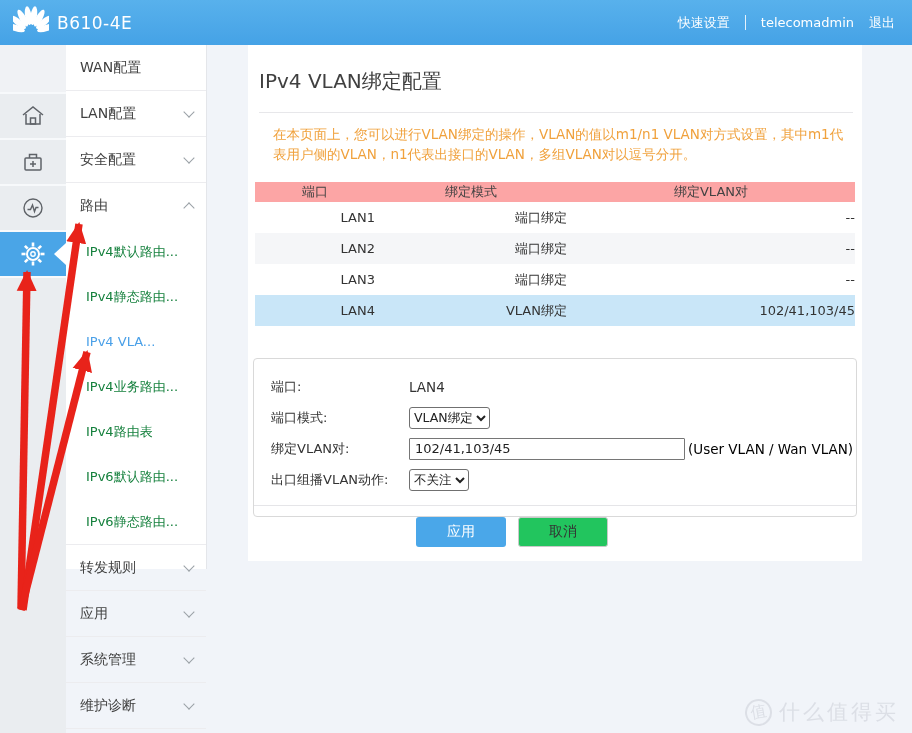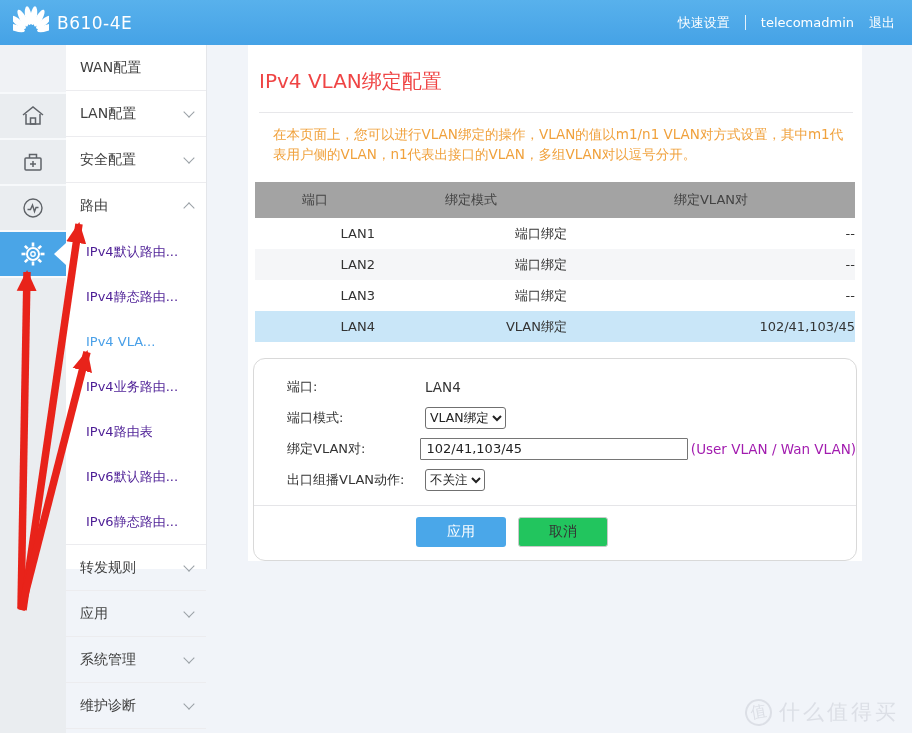--- a/index.html
+++ b/index.html
@@ -30,44 +30,44 @@
     width:0; height:0; border-top:11px solid transparent; border-bottom:11px solid transparent; border-right:12px solid #ffffff; }
   
   .menu { position:absolute; left:66px; top:45px; width:141px; height:524px; background:#fff; border-right:1px solid #e4e6ea; z-index:5; }
   .menu-item { height:46px; display:flex; align-items:center; justify-content:space-between;
     padding:0 13px 0 14px; font-size:14px; color:#404040; border-bottom:1px solid #ececef; cursor:pointer; }
   .menu-item.no-border { border-bottom:none; }
   .chev { width:8px; height:8px; border-right:1.6px solid #9aa0a6; border-bottom:1.6px solid #9aa0a6; margin-top:-3px; }
   .chev.down { transform:rotate(45deg); }
   .chev.up   { transform:rotate(-135deg); margin-top:4px; }
   .submenu { border-bottom:1px solid #ececef; }
-  .submenu-item { height:45px; display:flex; align-items:center; padding-left:20px; font-size:13px; color:#4c1d95; cursor:pointer; }
+  .submenu-item { height:45px; display:flex; align-items:center; padding-left:20px; font-size:13px; color:#15803d; cursor:pointer; }
   .submenu-item.selected { color:#4aa0e8; }
   
   .main { position:absolute; left:207px; top:45px; width:705px; height:688px; background:#f1f4f9; }
   .card { position:absolute; left:41px; top:0; width:614px; height:516px; background:#fff; }
-  .page-title { margin:23px 10px 17px 11px; font-size:20px; color:#ef4444; font-weight:500; }
+  .page-title { margin:23px 10px 17px 11px; font-size:20px; color:#404040; font-weight:500; }
   .title-divider { margin:13px 9px 0 11px; border-top:1px solid #e7e7ea; }
   .desc { margin:11px 12px 0 25px; font-size:13.5px; line-height:20px; color:#f0a13c; }
   table.tbl { margin:18px 0 0 7px; width:600px; border-collapse:collapse; font-size:13px; color:#333; table-layout:fixed; }
   .tbl col.c1{width:20%;} .tbl col.c2{width:32%;} .tbl col.c3{width:48%;}
-  .tbl th { height:36px; background:#a3a3a3; font-weight:400; text-align:center; color:#424242; }
+  .tbl th { height:20px; background:#fca5a5; font-weight:400; text-align:center; color:#424242; }
   .tbl td { height:31px; text-align:right; }
   .tbl tr.alt  { background:#f5f6f8; }
   .tbl tr.sel  { background:#c9e6f8; }
   
-  .formbox { position:absolute; left:5px; top:313px; width:604px; height:203px;
-    border:1px solid #d9d9d9; border-radius:12px;padding-left:16px; }
+  .formbox { position:absolute; left:5px; top:313px; width:604px; height:159px;
+    border:1px solid #d9d9d9; border-radius:4px; }
   .frow { display:flex; align-items:center; margin-left:17px; height:31px; }
   .frow.first { margin-top:12px; }
   .flabel { width:138px; font-size:13px; color:#333; }
   .fvalue { font-size:13.5px; color:#333; }
   select.fsel { height:22px; font-size:12.5px; border:1px solid #707070; border-radius:3px; background:#fff; font-family:inherit; color:#222; }
   input.ftext { width:276px; height:22px; border:1px solid #767676; border-radius:1px; font-size:13px; padding:0 5px; font-family:inherit; color:#222; }
-  .hint { font-size:13.5px; color:#a21caf; margin-left:3px; white-space:nowrap; }
+  .hint { font-size:13.5px; color:#000000; margin-left:3px; white-space:nowrap; }
   .btn-divider { position:absolute; left:0; right:0; top:146px; border-top:1px solid #e5e5e8; }
   .btnrow { position:absolute; top:158px; left:162px; display:flex; gap:12px; }
   .btn { width:90px; height:30px; font-size:14px; border-radius:3px; display:flex; align-items:center; justify-content:center; cursor:pointer; font-family:inherit; }
   .btn.primary { background:#4aa7e9; color:#fff; border:none; }
   .btn.secondary { background:#22c55e; color:#333; border:1px solid #c9c9c9; }
   
   .watermark { position:absolute; right:13px; bottom:7px; display:flex; align-items:center; gap:7px; color:#dcdfe6; z-index:2; }
   .wm-badge { width:27px; height:27px; border:2.5px solid #dcdfe6; border-radius:50%;
     display:flex; align-items:center; justify-content:center; font-size:16px; transform:rotate(-10deg); }
   .wm-text { font-size:21px; letter-spacing:3px; }

